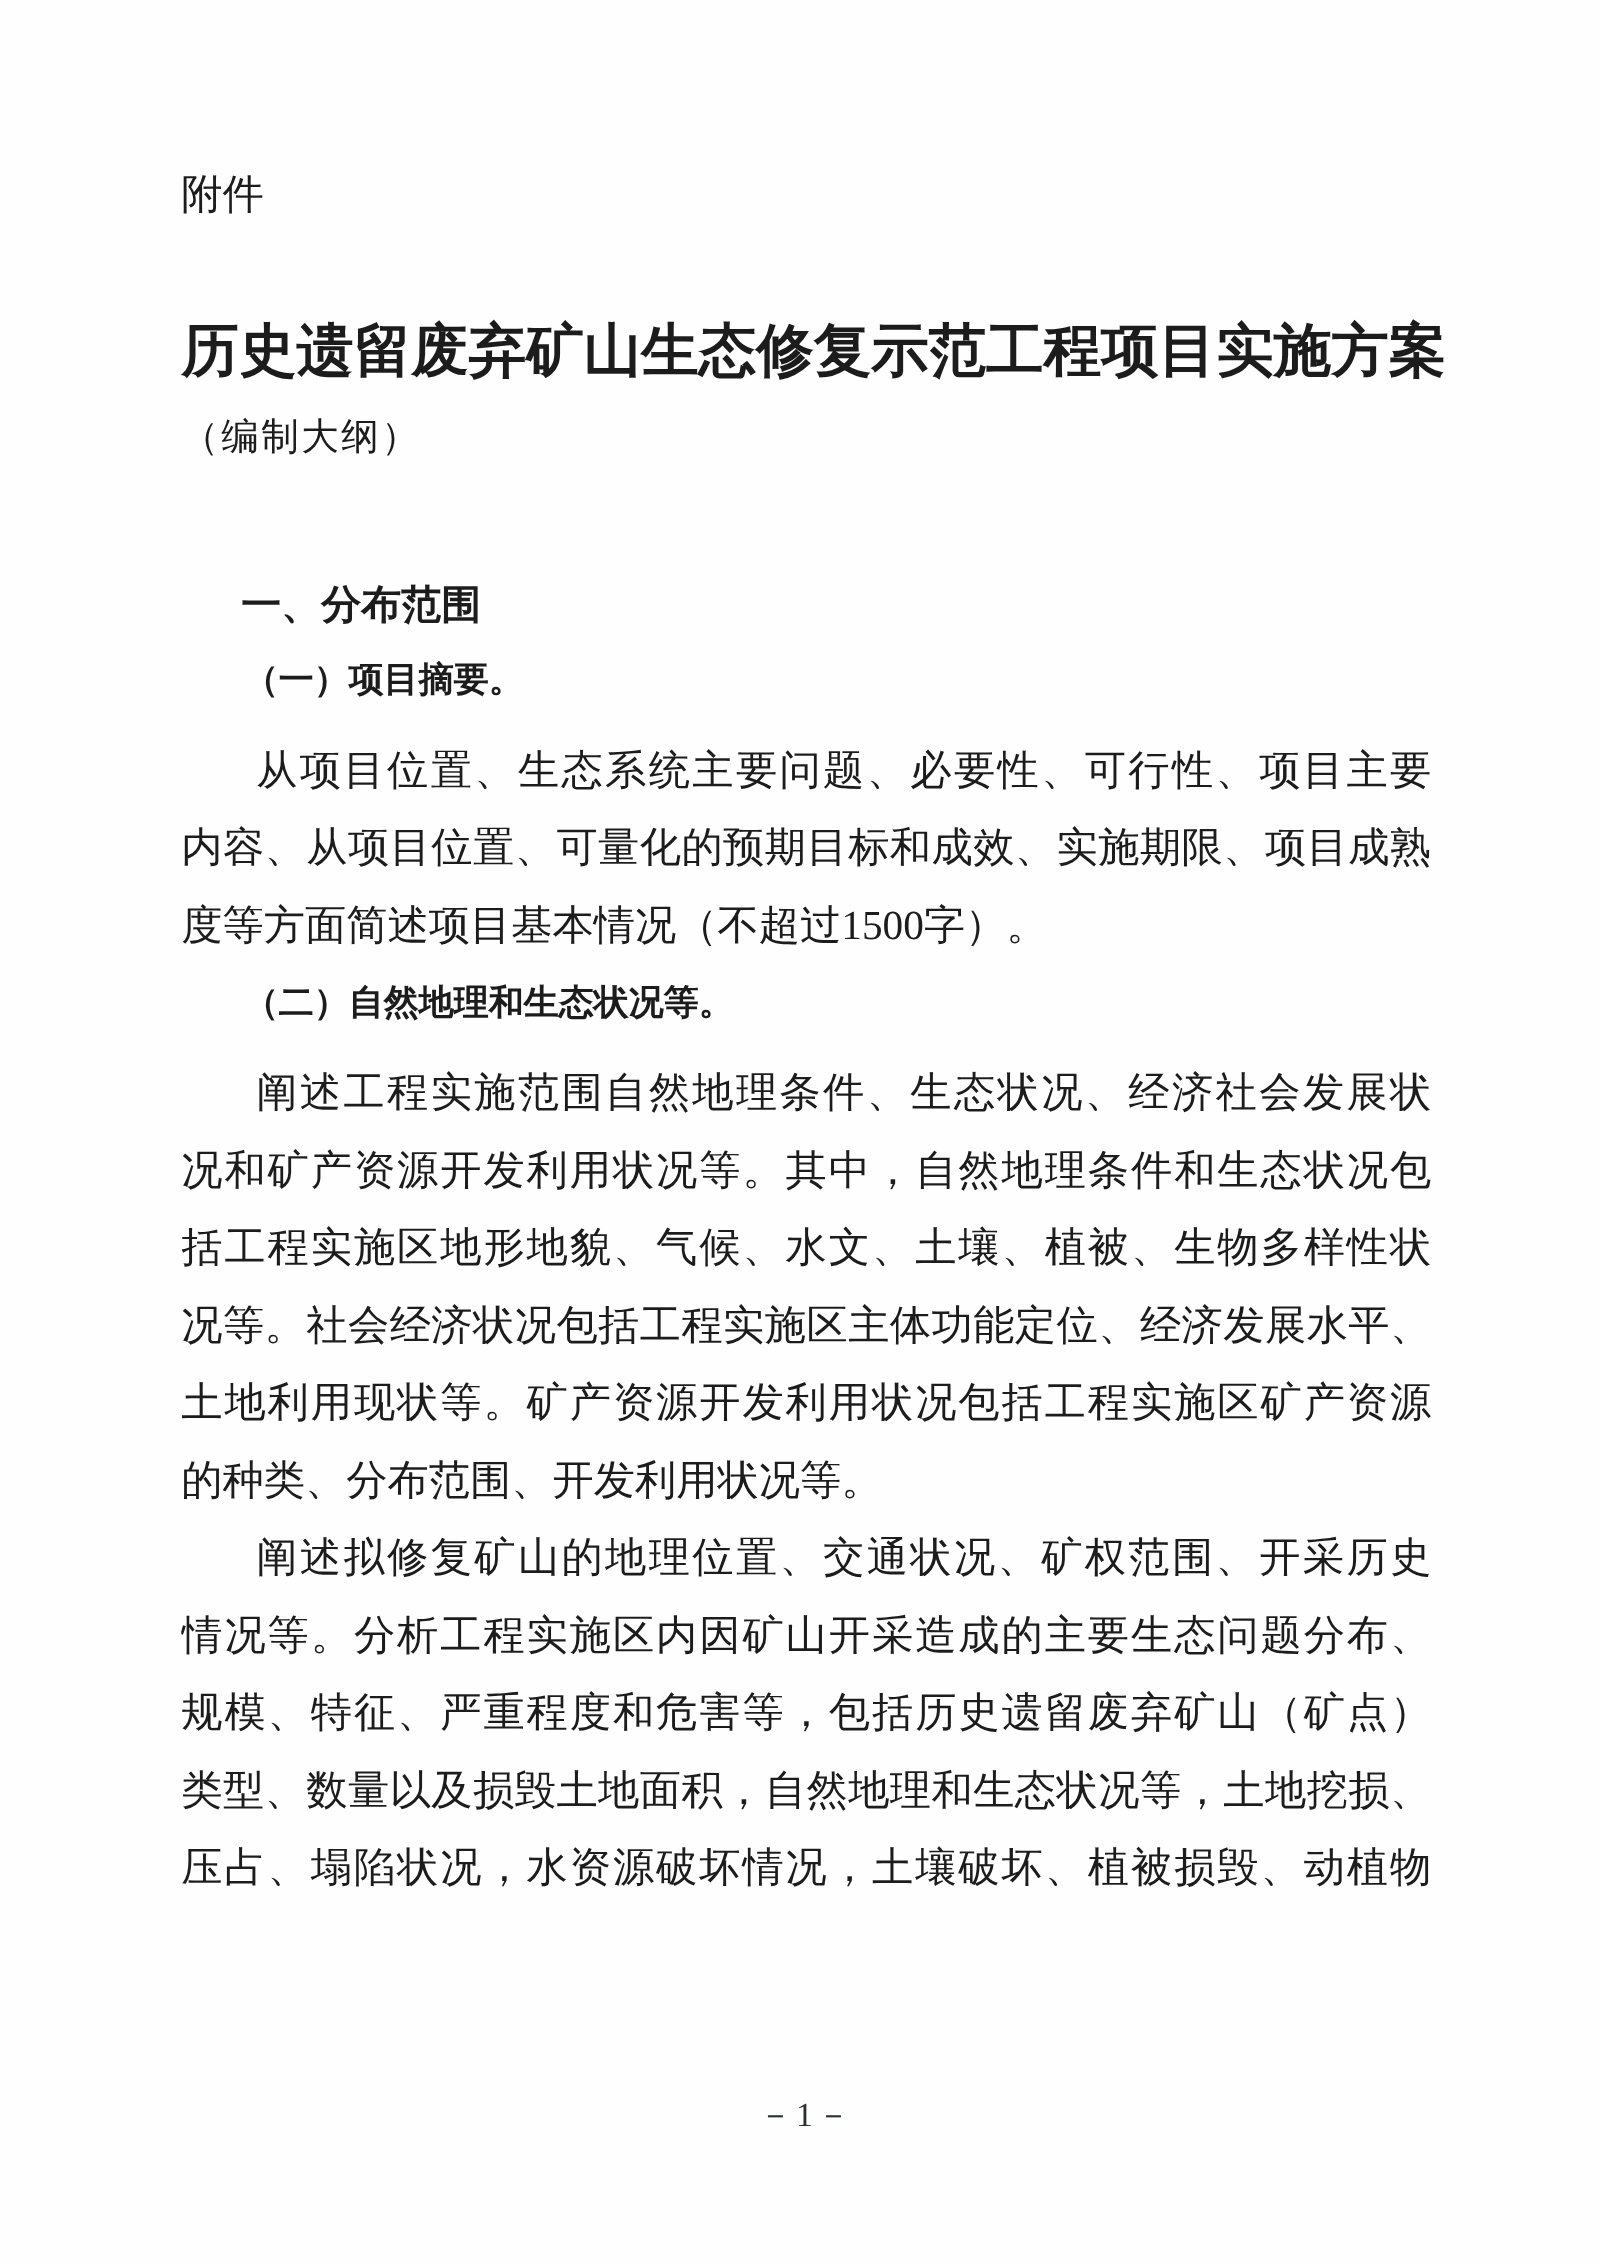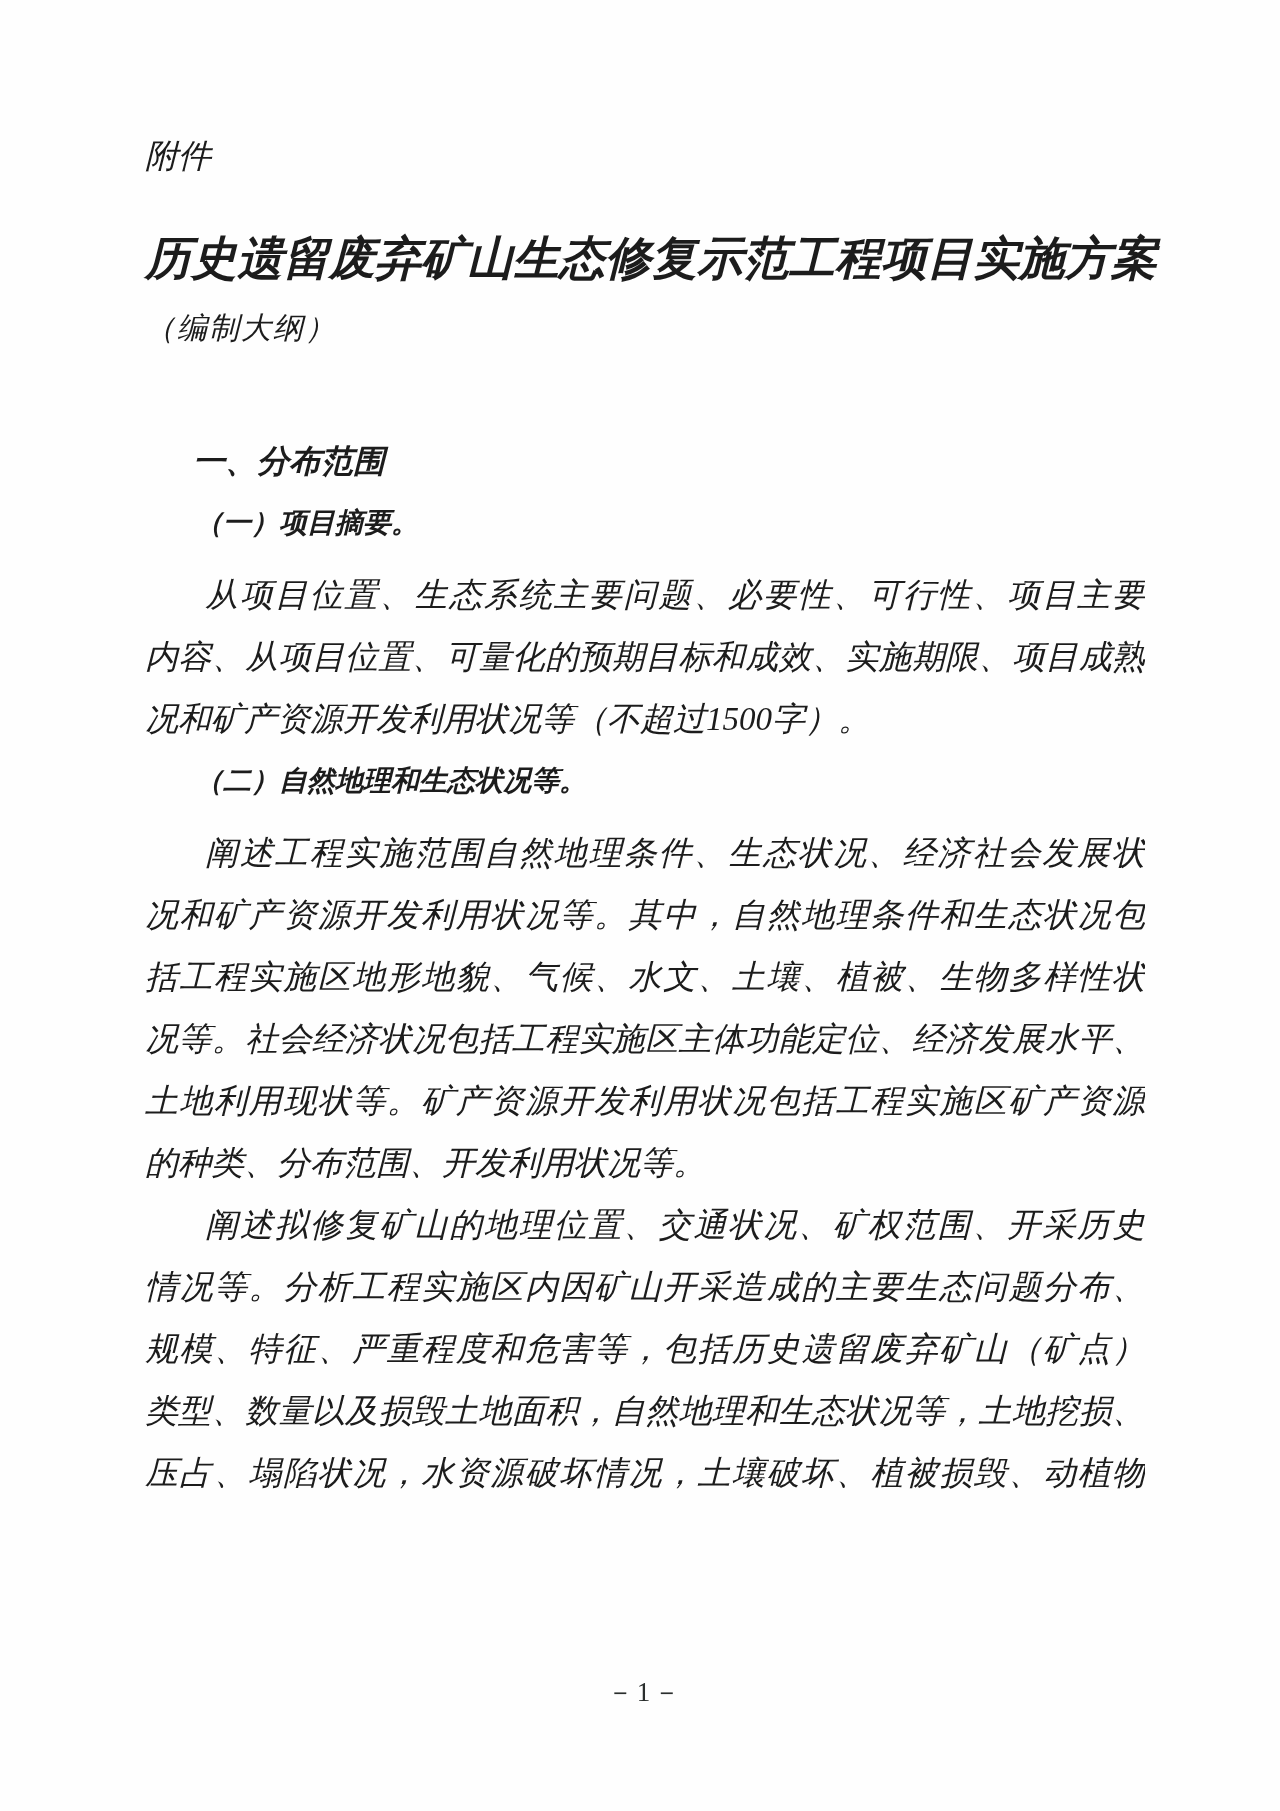--- a/index.html
+++ b/index.html
@@ -12,28 +12,27 @@
     width: 1280px;
     height: 1811px;
     margin: 0 auto;
     background: #fefefe;
     color: #1c1c1c;
     overflow: hidden;
     font-family: "Liberation Serif", "DejaVu Serif", serif;
   }
   .content {
     padding: 136px 135px 0 145px; 
-    font-style: italic;
   }
   .attach {
     font-size: 33px;
     line-height: 40px;
   }
   .doc-title {
-    margin-top: 54px;
+    margin-top: 76px;
     font-size: 46px;
     line-height: 58px;
     font-weight: 700;
     text-align: left;
     white-space: nowrap;
   }
   .doc-subtitle {
     margin-top: 18px;
     font-size: 30px;
     line-height: 44px;
@@ -101,21 +100,21 @@
     <div class="doc-subtitle">（编制大纲）</div>
 
     <div class="bodyarea">
 
       <div class="h-level1">一、分布范围</div>
 
       <div class="h-level2">（一）项目摘要。</div>
       <div>
           <div class="bodyline first just">从项目位置、生态系统主要问题、必要性、可行性、项目主要</div>
           <div class="bodyline just">内容、从项目位置、可量化的预期目标和成效、实施期限、项目成熟</div>
-          <div class="bodyline">况和矿产资源开发利用状况等（不超过1500字）。</div>
+          <div class="bodyline">度等方面简述项目基本情况（不超过1500字）。</div>
         </div>
 
       <div class="h-level2">（二）自然地理和生态状况等。</div>
       <div>
           <div class="bodyline first just">阐述工程实施范围自然地理条件、生态状况、经济社会发展状</div>
           <div class="bodyline just">况和矿产资源开发利用状况等。其中，自然地理条件和生态状况包</div>
           <div class="bodyline just">括工程实施区地形地貌、气候、水文、土壤、植被、生物多样性状</div>
           <div class="bodyline just">况等。社会经济状况包括工程实施区主体功能定位、经济发展水平、</div>
           <div class="bodyline just">土地利用现状等。矿产资源开发利用状况包括工程实施区矿产资源</div>
           <div class="bodyline">的种类、分布范围、开发利用状况等。</div>

